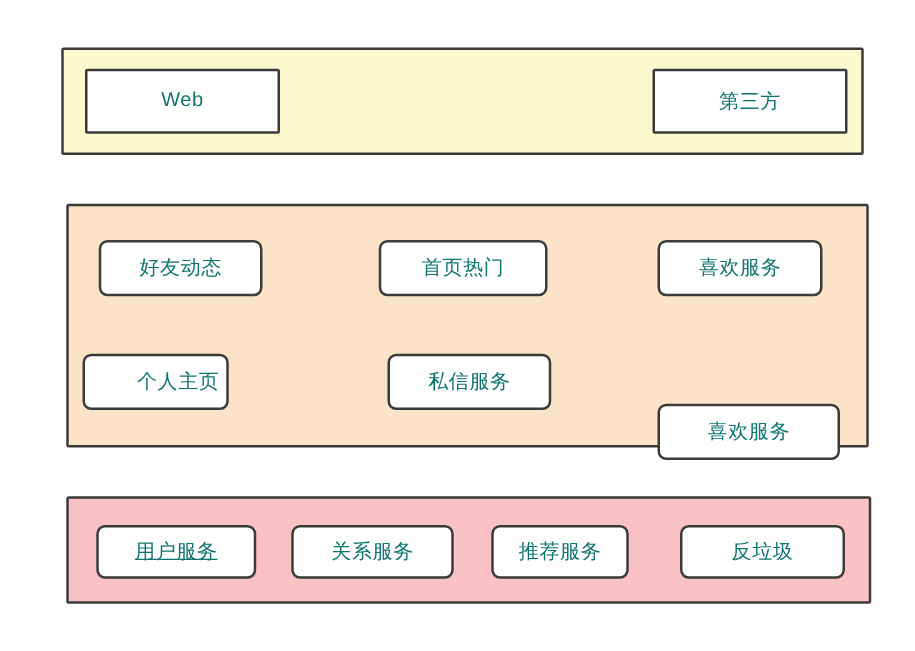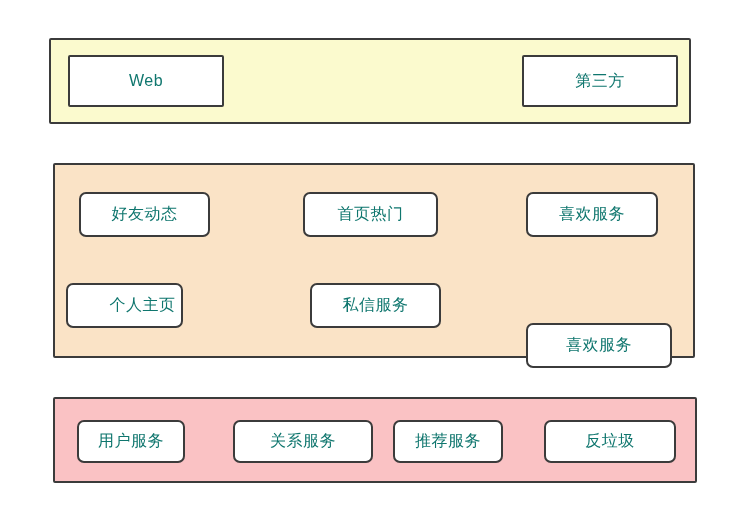--- a/index.html
+++ b/index.html
@@ -47,22 +47,22 @@
   #node-friend{left:24px;width:131px;}
   #node-hot{left:248px;width:135px;}
   #node-comment{left:471px;width:132px;}
   #node-profile{left:11px;width:117px;padding-left:36px;}
   #node-dm{left:255px;width:131px;}
   #node-like{left:471px;width:146px;margin-top:40px;}
 
   
   #band-platform{left:53px;top:397px;width:644px;height:86px;}
   #band-platform .node{top:21px;height:43px;}
-  #node-user{left:22px;width:108px;}
-  #node-relation{left:178px;width:140px;}
+  #node-user{left:22px;width:128px;text-decoration:underline;}
+  #node-relation{left:178px;width:130px;}
   #node-recommend{left:338px;width:110px;}
   #node-antispam{left:489px;width:132px;}
 </style>
 </head>
 <body>
 
 <div class="stage">
 
   <div class="band" id="band-client" style="background-color: rgb(251, 250, 206);">
     <div class="node square" id="node-web">Web</div>

